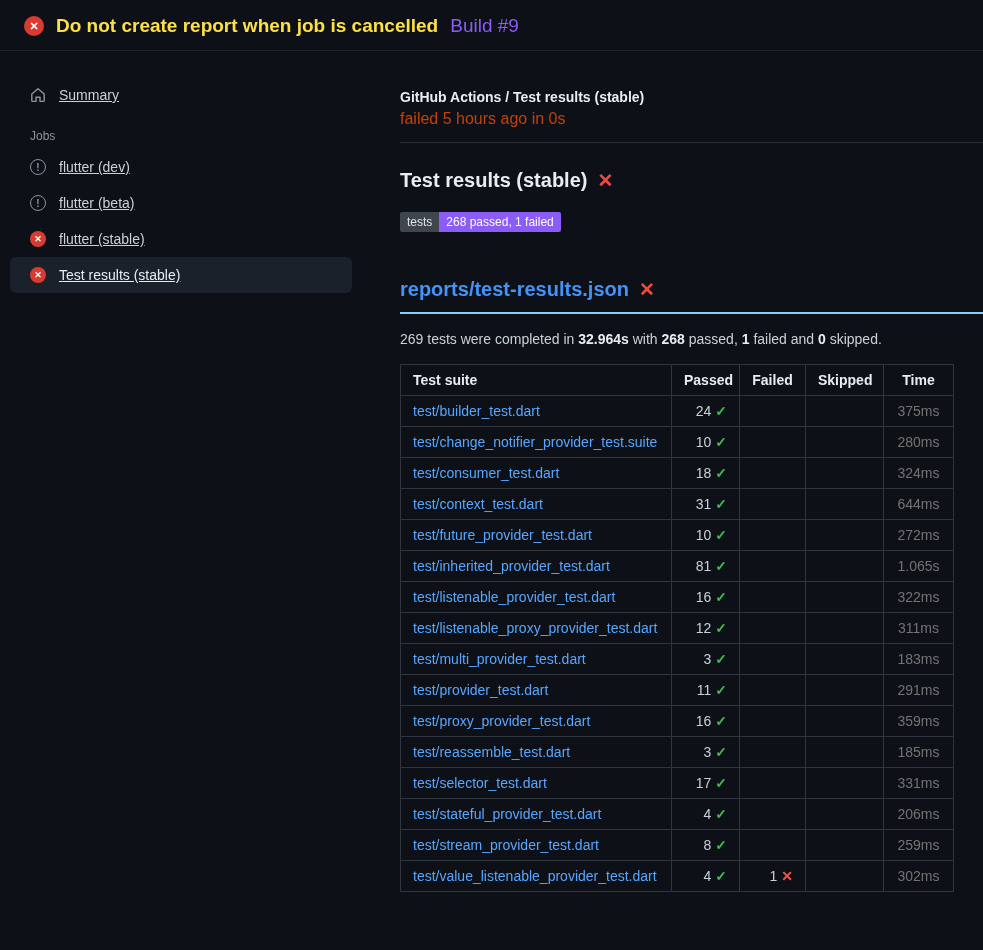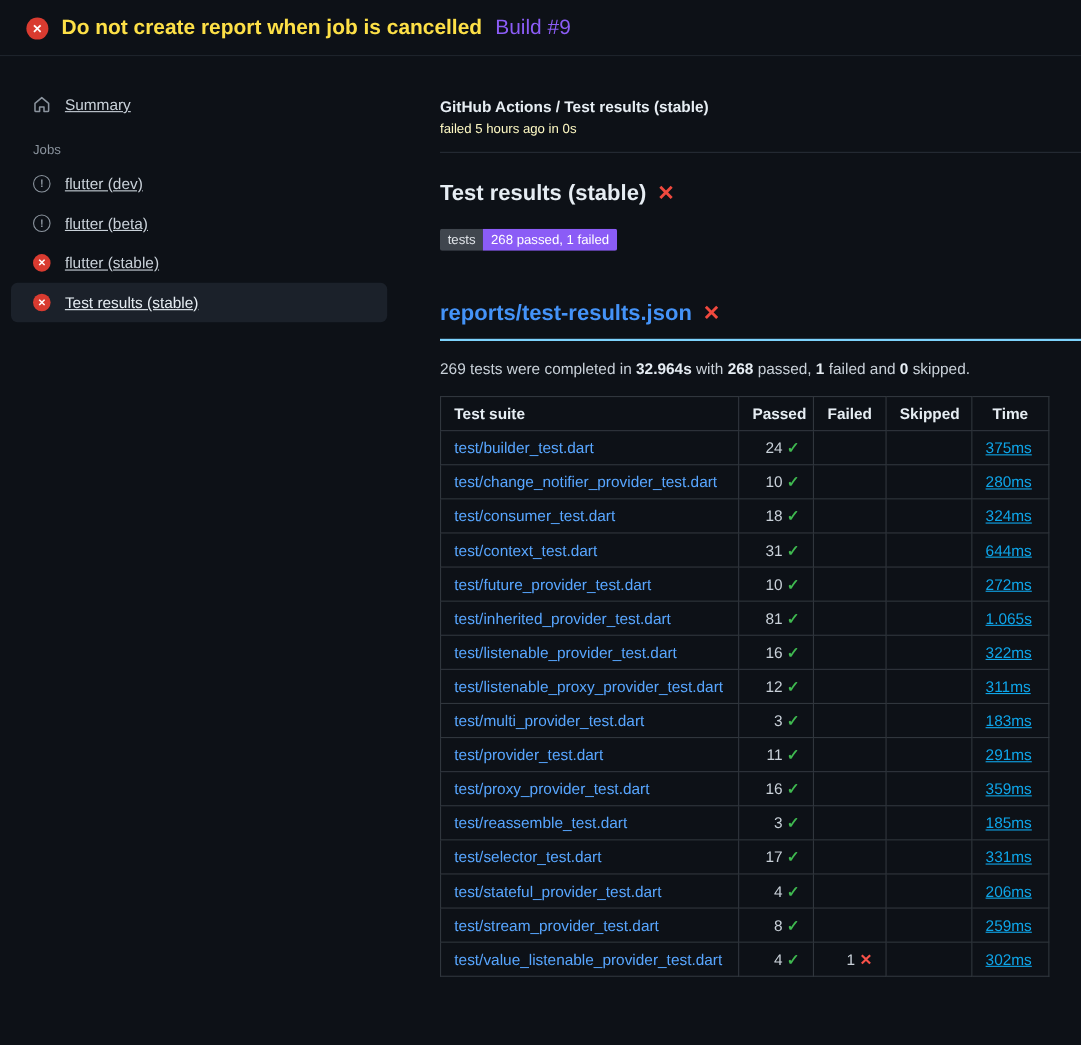--- a/index.html
+++ b/index.html
@@ -50,21 +50,21 @@
   .neutral-circle {
     width: 16px; height: 16px; border-radius: 50%;
     border: 1.5px solid #8b949e; color: #8b949e;
     display: inline-flex; align-items: center; justify-content: center;
     font-size: 10px; font-weight: bold; flex-shrink: 0;
   }
 
   
   .main { flex: 1; min-width: 0; padding-top: 38px; }
   .breadcrumb { font-size: 14px; font-weight: 700; color: #e6edf3; }
-  .status-line { font-size: 12px; color: #fef9c3; margin-top: 5px; }
+  .status-line { font-size: 16px; color: #c2410c; margin-top: 5px; }
   .divider { border: none; border-top: 1px solid #262d36; margin: 14px 0 0 0; }
 
   .section-heading {
     display: flex; align-items: center; gap: 10px;
     margin-top: 26px; font-size: 20px; font-weight: 700; color: #e6edf3;
   }
   .x-mark { color: #f0493e; font-weight: 700; font-size: 19px; line-height: 1; }
 
   .badge { display: inline-flex; margin-top: 20px; font-size: 12px; border-radius: 2px; overflow: hidden; }
   .badge-label { background: #40464e; color: #dfe3e8; padding: 3px 7px; }
@@ -87,21 +87,21 @@
     width: 553px; margin-top: 17px; font-size: 14px;
   }
   .results th, .results td {
     border: 1px solid #30363d; padding: 7px 12px;
     overflow: hidden; white-space: nowrap;
   }
   .results th { color: #e6edf3; font-weight: 700; text-align: center; }
   .results th:first-child { text-align: left; }
   .cell-suite { text-align: left; }
   .cell-num { text-align: right; }
-  .cell-time { text-align: left; color: #0ea5e9; text-decoration: underline; }
+  .cell-time { text-align: center; color: #737373; }
   .suite-link { color: #58a6ff; text-decoration: none; cursor: pointer; }
   .check { color: #3fb950; font-weight: 700; }
   .cross { color: #f85149; font-weight: 700; }
 </style>
 </head>
 <body>
 
 <header class="app-header">
   <span class="x-circle-lg">✕</span>
   <span class="run-title">Do not create report when job is cancelled</span>
@@ -181,21 +181,21 @@
       </thead>
       <tbody>
           <tr>
             <td class="cell-suite"><a class="suite-link">test/builder_test.dart</a></td>
             <td class="cell-num"><span>24 </span><span class="check">✓</span></td>
             <td class="cell-num"></td>
             <td class="cell-num"></td>
             <td class="cell-time">375ms</td>
           </tr>
           <tr>
-            <td class="cell-suite"><a class="suite-link">test/change_notifier_provider_test.dart</a></td>
+            <td class="cell-suite"><a class="suite-link">test/change_notifier_provider_test.suite</a></td>
             <td class="cell-num"><span>10 </span><span class="check">✓</span></td>
             <td class="cell-num"></td>
             <td class="cell-num"></td>
             <td class="cell-time">280ms</td>
           </tr>
           <tr>
             <td class="cell-suite"><a class="suite-link">test/consumer_test.dart</a></td>
             <td class="cell-num"><span>18 </span><span class="check">✓</span></td>
             <td class="cell-num"></td>
             <td class="cell-num"></td>

